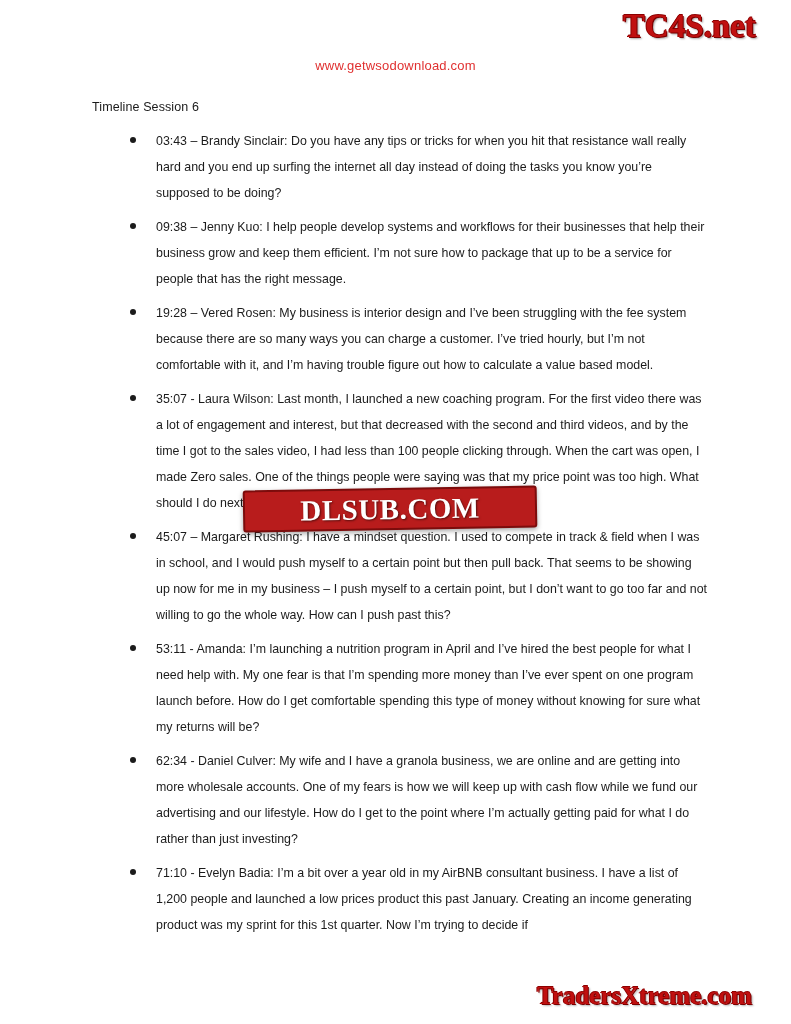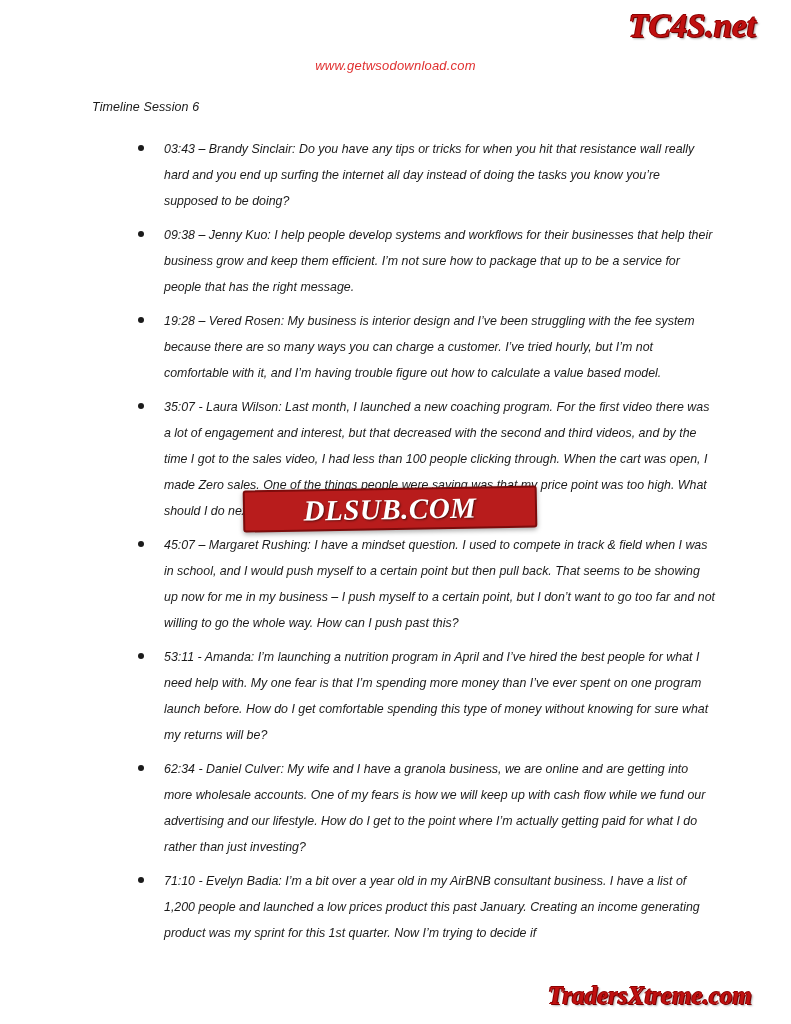--- a/index.html
+++ b/index.html
@@ -13,21 +13,20 @@
     font-family: "Liberation Sans", sans-serif;
     color: #000000;
     position: relative;
     overflow: hidden;
   }
   .page {
     position: relative;
     width: 774px;
     height: 1024px;
     box-sizing: border-box;
-    font-style: italic;
   }
 
   
   .brand-top {
     position: absolute;
     top: 8px;
     right: 18px;
     font-family: "Liberation Serif", serif;
     font-weight: bold;
     font-size: 33px;
@@ -64,21 +63,21 @@
     letter-spacing: 0.1px;
     margin-top: 6px;
   }
 
   
   .bullet-list {
     position: absolute;
     top: 128px;
     left: 128px;
     width: 580px;
-    margin: 8px;
+    margin: 0;
     padding: 0;
     list-style: none;
   }
   .bullet-item {
     position: relative;
     padding-left: 28px;
     margin-bottom: 8px;
     font-size: 12.4px;
     line-height: 26px;
     color: #1b1b1b;

